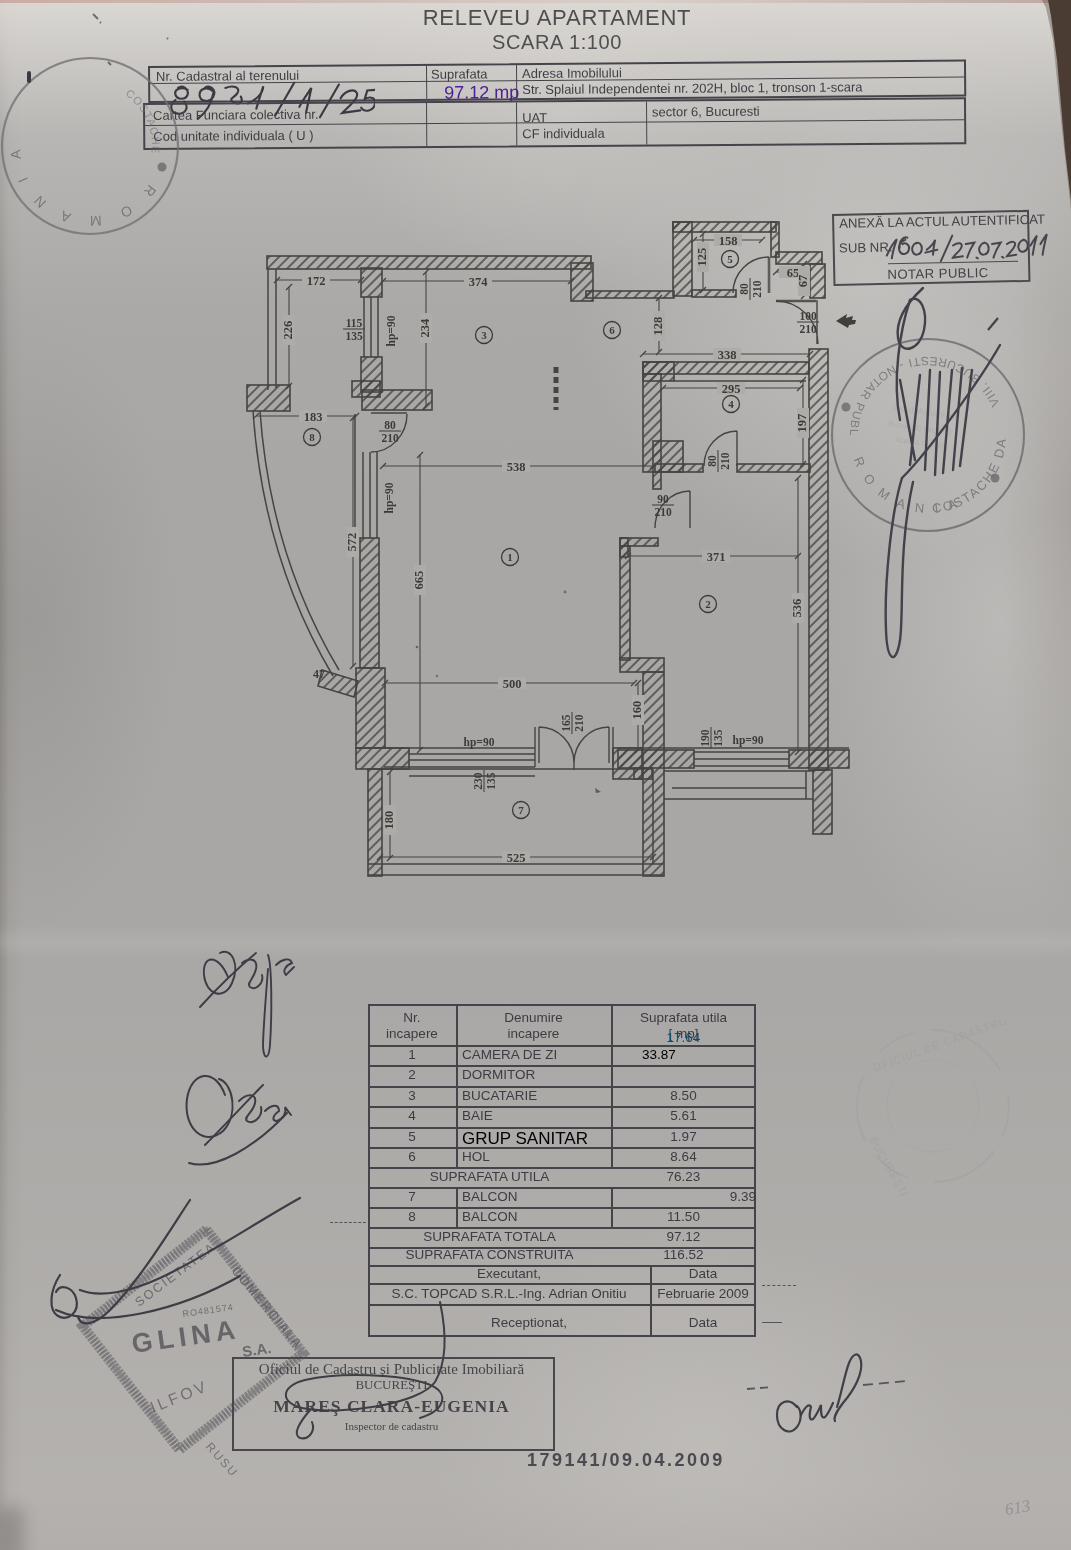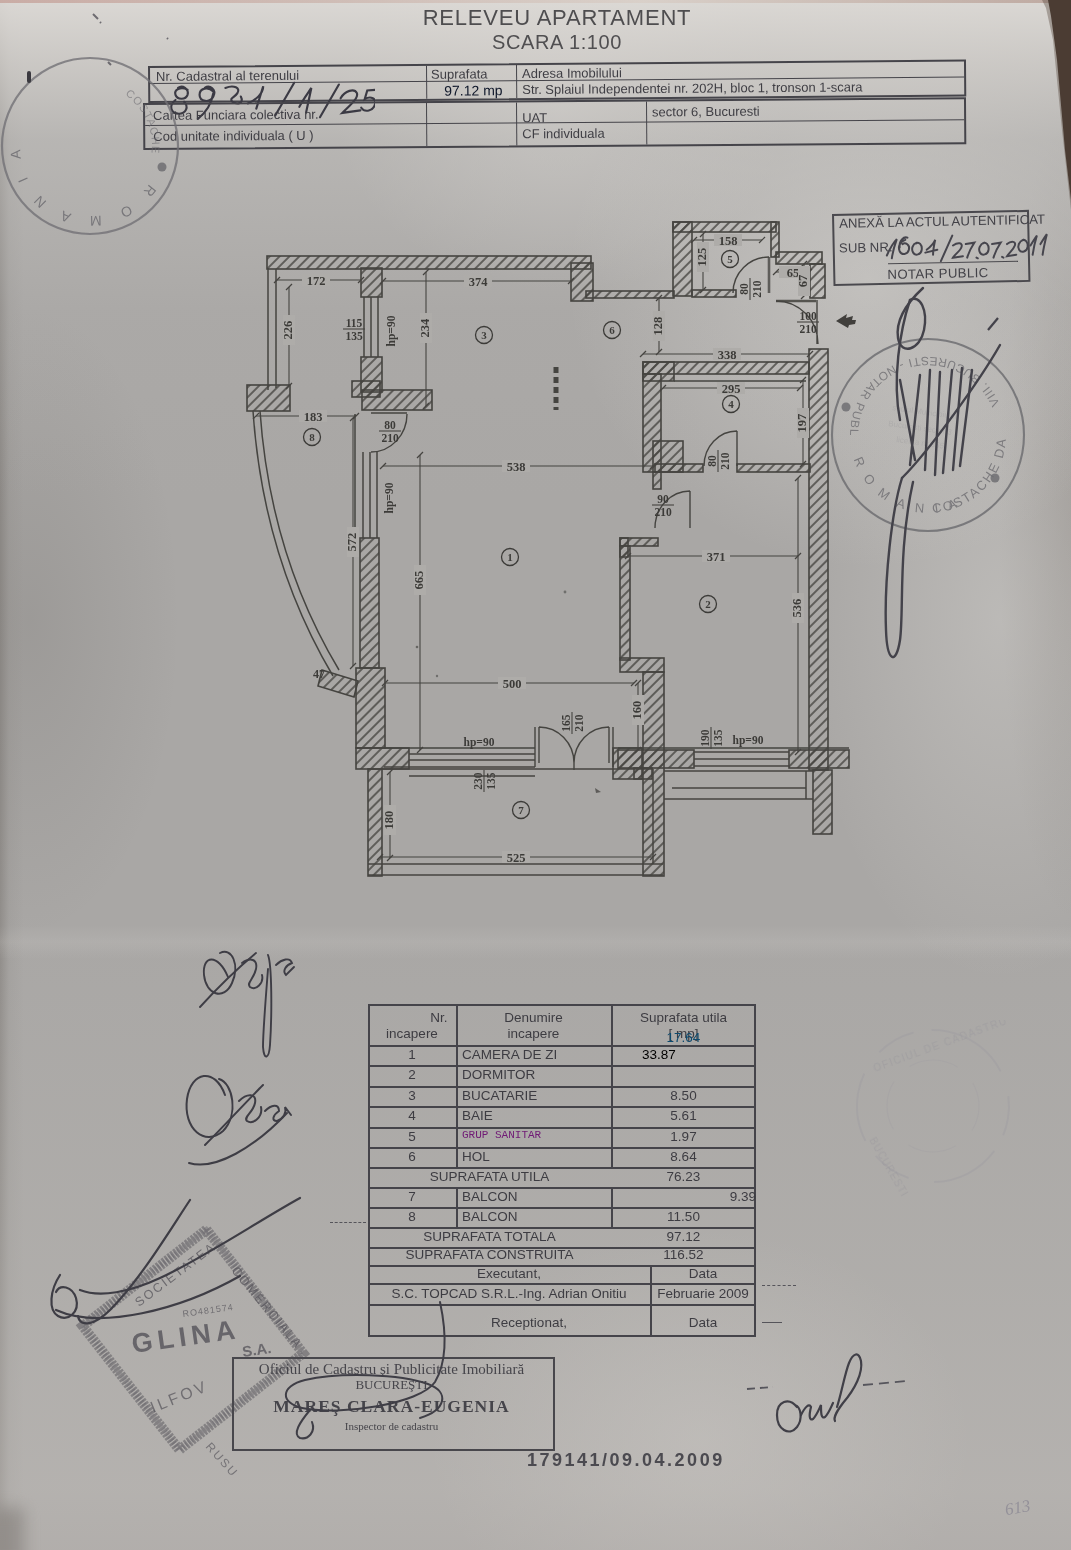--- a/index.html
+++ b/index.html
@@ -34,21 +34,21 @@
 <div class="abs" style="left:0;top:5px;width:1114px;text-align:center;font-size:22px;letter-spacing:.8px;color:#4e4d4f;">RELEVEU APARTAMENT</div>
 <div class="abs" style="left:0;top:31px;width:1114px;text-align:center;font-size:20px;letter-spacing:.6px;color:#504f51;">SCARA 1:100</div>
 
 <div class="abs" style="left:148px;top:66px;width:814px;height:33px;border:2px solid #45444a;transform:rotate(-0.45deg);transform-origin:left top;">
   <div class="abs" style="left:0;top:15px;width:100%;height:0;border-top:1.6px solid #45444a;"></div>
   <div class="abs" style="left:276px;top:0;width:0;height:100%;border-left:1.6px solid #45444a;"></div>
   <div class="abs" style="left:366px;top:0;width:0;height:100%;border-left:1.6px solid #45444a;"></div>
   <div class="abs" style="left:6px;top:1px;font-size:13px;color:#3f3e44;">Nr. Cadastral al terenului</div>
   <div class="abs" style="left:281px;top:1px;font-size:13px;color:#3f3e44;">Suprafata</div>
   <div class="abs" style="left:372px;top:1px;font-size:13px;color:#3f3e44;">Adresa Imobilului</div>
-  <div class="abs" style="left:294px;top:17px;font-size:14px;color:#0f172a;">97.12 mp</div>
+  <div class="abs" style="left:294px;top:17px;font-size:18px;color:#4c1d95;">97.12 mp</div>
   <div class="abs" style="left:372px;top:17px;font-size:13px;color:#3f3e44;">Str. Splaiul Independentei nr. 202H, bloc 1, tronson 1-scara</div>
 </div>
 
 <svg class="abs" style="left:160px;top:76px;" width="215" height="48" viewBox="0 0 250 52">
  <g stroke="#3b3a44" stroke-width="2.5" fill="none" stroke-linecap="round">
   <path d="M32,14 C24,10 16,14 18,20 C20,26 30,26 32,20 C34,13 26,8 21,12 M18,26 C10,32 12,42 22,42 C30,42 34,34 28,28"></path>
   <path d="M62,16 C56,10 46,12 46,20 C46,28 58,30 62,22 C66,14 58,8 52,12 M62,18 C60,30 54,40 44,48"></path>
   <path d="M76,12 C86,8 94,12 90,18 C87,23 80,24 84,28 C90,32 98,30 94,22"></path>
   <path d="M102,30 C112,26 120,18 120,10 L112,36"></path>
   <path d="M134,44 L156,6"></path>
@@ -434,40 +434,40 @@
 <div class="abs" style="left:368px;top:1227px;width:388px;height:1.6px;background:#45444a;"></div>
 <div class="abs" style="left:368px;top:1247px;width:388px;height:1.6px;background:#45444a;"></div>
 <div class="abs" style="left:368px;top:1265px;width:388px;height:1.6px;background:#45444a;"></div>
 <div class="abs" style="left:368px;top:1283px;width:388px;height:1.6px;background:#45444a;"></div>
 <div class="abs" style="left:368px;top:1304px;width:388px;height:1.6px;background:#45444a;"></div>
 <div class="abs" style="left:456px;top:1004px;width:1.6px;height:163px;background:#45444a;"></div>
 <div class="abs" style="left:611px;top:1004px;width:1.6px;height:163px;background:#45444a;"></div>
 <div class="abs" style="left:456px;top:1187px;width:1.6px;height:40px;background:#45444a;"></div>
 <div class="abs" style="left:611px;top:1187px;width:1.6px;height:40px;background:#45444a;"></div>
 <div class="abs" style="left:650px;top:1265px;width:1.6px;height:72px;background:#45444a;"></div>
-<div class="abs" style="left:368px;top:1010px;width:88px;text-align:center;font-size:13.5px;font-weight:normal;color:#3d3c42;padding-left:27px;">Nr.</div>
+<div class="abs" style="left:368px;top:1010px;width:88px;text-align:center;font-size:13.5px;font-weight:normal;color:#3d3c42;">Nr.</div>
 <div class="abs" style="left:368px;top:1026px;width:88px;text-align:center;font-size:13.5px;font-weight:normal;color:#3d3c42;">incapere</div>
 <div class="abs" style="left:456px;top:1010px;width:155px;text-align:center;font-size:13.5px;font-weight:normal;color:#3d3c42;">Denumire</div>
 <div class="abs" style="left:456px;top:1026px;width:155px;text-align:center;font-size:13.5px;font-weight:normal;color:#3d3c42;">incapere</div>
 <div class="abs" style="left:611px;top:1010px;width:145px;text-align:center;font-size:13.5px;font-weight:normal;color:#3d3c42;">Suprafata utila</div>
 <div class="abs" style="left:611px;top:1026px;width:145px;text-align:center;font-size:13.5px;font-weight:normal;color:#3d3c42;">[ mp]</div>
 <div class="abs" style="left:368px;top:1047px;width:88px;text-align:center;font-size:13.5px;font-weight:normal;color:#3d3c42;">1</div>
 <div class="abs" style="left:462px;top:1047px;width:155px;text-align:left;font-size:13.5px;font-weight:normal;color:#3d3c42;">CAMERA DE ZI</div>
 <div class="abs" style="left:588px;top:1047px;width:142px;text-align:center;font-size:13.5px;font-weight:normal;color:#000000;">33.87</div>
 <div class="abs" style="left:368px;top:1067.4px;width:88px;text-align:center;font-size:13.5px;font-weight:normal;color:#3d3c42;">2</div>
 <div class="abs" style="left:462px;top:1067.4px;width:155px;text-align:left;font-size:13.5px;font-weight:normal;color:#3d3c42;">DORMITOR</div>
 <div class="abs" style="left:611px;top:1030px;width:145px;text-align:center;font-size:13.5px;font-weight:normal;color:#0c4a6e;">17.64</div>
 <div class="abs" style="left:368px;top:1087.8000000000002px;width:88px;text-align:center;font-size:13.5px;font-weight:normal;color:#3d3c42;">3</div>
 <div class="abs" style="left:462px;top:1087.8000000000002px;width:155px;text-align:left;font-size:13.5px;font-weight:normal;color:#3d3c42;">BUCATARIE</div>
 <div class="abs" style="left:611px;top:1087.8000000000002px;width:145px;text-align:center;font-size:13.5px;font-weight:normal;color:#3d3c42;">8.50</div>
 <div class="abs" style="left:368px;top:1108.2000000000003px;width:88px;text-align:center;font-size:13.5px;font-weight:normal;color:#3d3c42;">4</div>
 <div class="abs" style="left:462px;top:1108.2000000000003px;width:155px;text-align:left;font-size:13.5px;font-weight:normal;color:#3d3c42;">BAIE</div>
 <div class="abs" style="left:611px;top:1108.2000000000003px;width:145px;text-align:center;font-size:13.5px;font-weight:normal;color:#3d3c42;">5.61</div>
 <div class="abs" style="left:368px;top:1128.6000000000004px;width:88px;text-align:center;font-size:13.5px;font-weight:normal;color:#3d3c42;">5</div>
-<div class="abs" style="left:462px;top:1128.6000000000004px;width:155px;text-align:left;font-size:11px;font-weight:normal;color:#701a75;font-family:Liberation Mono, monospace;">GRUP SANITAR</div>
+<div class="abs" style="left:462px;top:1128.6000000000004px;width:155px;text-align:left;font-size:17px;font-weight:normal;color:#000000;">GRUP SANITAR</div>
 <div class="abs" style="left:611px;top:1128.6000000000004px;width:145px;text-align:center;font-size:13.5px;font-weight:normal;color:#3d3c42;">1.97</div>
 <div class="abs" style="left:368px;top:1149.0000000000005px;width:88px;text-align:center;font-size:13.5px;font-weight:normal;color:#3d3c42;">6</div>
 <div class="abs" style="left:462px;top:1149.0000000000005px;width:155px;text-align:left;font-size:13.5px;font-weight:normal;color:#3d3c42;">HOL</div>
 <div class="abs" style="left:611px;top:1149.0000000000005px;width:145px;text-align:center;font-size:13.5px;font-weight:normal;color:#3d3c42;">8.64</div>
 <div class="abs" style="left:368px;top:1169px;width:243px;text-align:center;font-size:13.5px;font-weight:normal;color:#3d3c42;">SUPRAFATA UTILA</div>
 <div class="abs" style="left:611px;top:1169px;width:145px;text-align:center;font-size:13.5px;font-weight:normal;color:#3d3c42;">76.23</div>
 <div class="abs" style="left:368px;top:1189px;width:88px;text-align:center;font-size:13.5px;font-weight:normal;color:#3d3c42;">7</div>
 <div class="abs" style="left:462px;top:1189px;width:155px;text-align:left;font-size:13.5px;font-weight:normal;color:#3d3c42;">BALCON</div>
 <div class="abs" style="left:611px;top:1189px;width:145px;text-align:right;font-size:13.5px;font-weight:normal;color:#3d3c42;">9.39</div>
 <div class="abs" style="left:368px;top:1209px;width:88px;text-align:center;font-size:13.5px;font-weight:normal;color:#3d3c42;">8</div>

